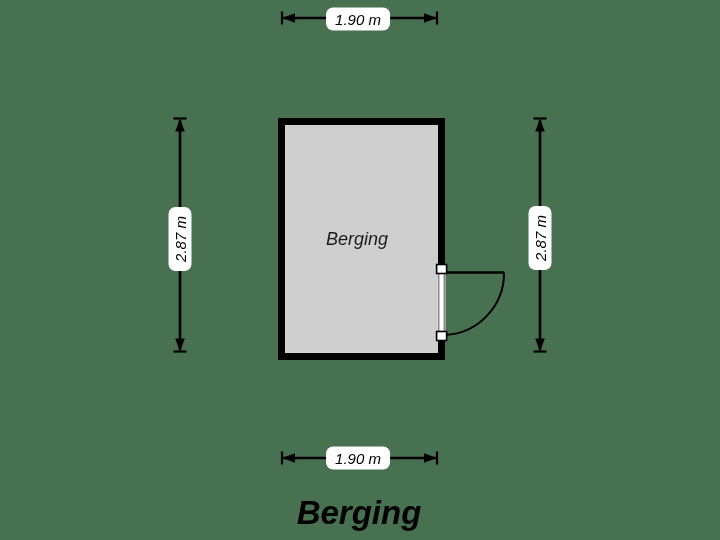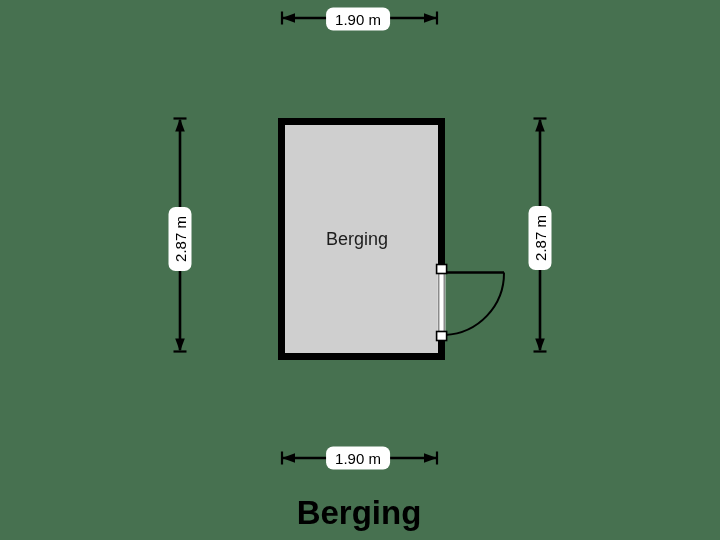--- a/index.html
+++ b/index.html
@@ -14,20 +14,21 @@
   body {
     background: var(--bg);
     font-family: "Liberation Sans", sans-serif;
     overflow: hidden;
   }
   .canvas {
     position: relative;
     width: 720px;
     height: 540px;
     background: var(--bg);
+    font-style: italic;
   }
   .plan-svg {
     position: absolute;
     left: 0; top: 0;
     width: 720px; height: 540px;
   }
   .room-rect { fill: var(--room-fill); stroke: var(--wall); stroke-width: 7; }
   .door-cut { fill: var(--label-bg); stroke: none; }
   .door-block { fill: var(--label-bg); stroke: var(--wall); stroke-width: 1.6; }
   .door-panel { fill: var(--label-bg); stroke: #6e6e6e; stroke-width: 1.2; }

